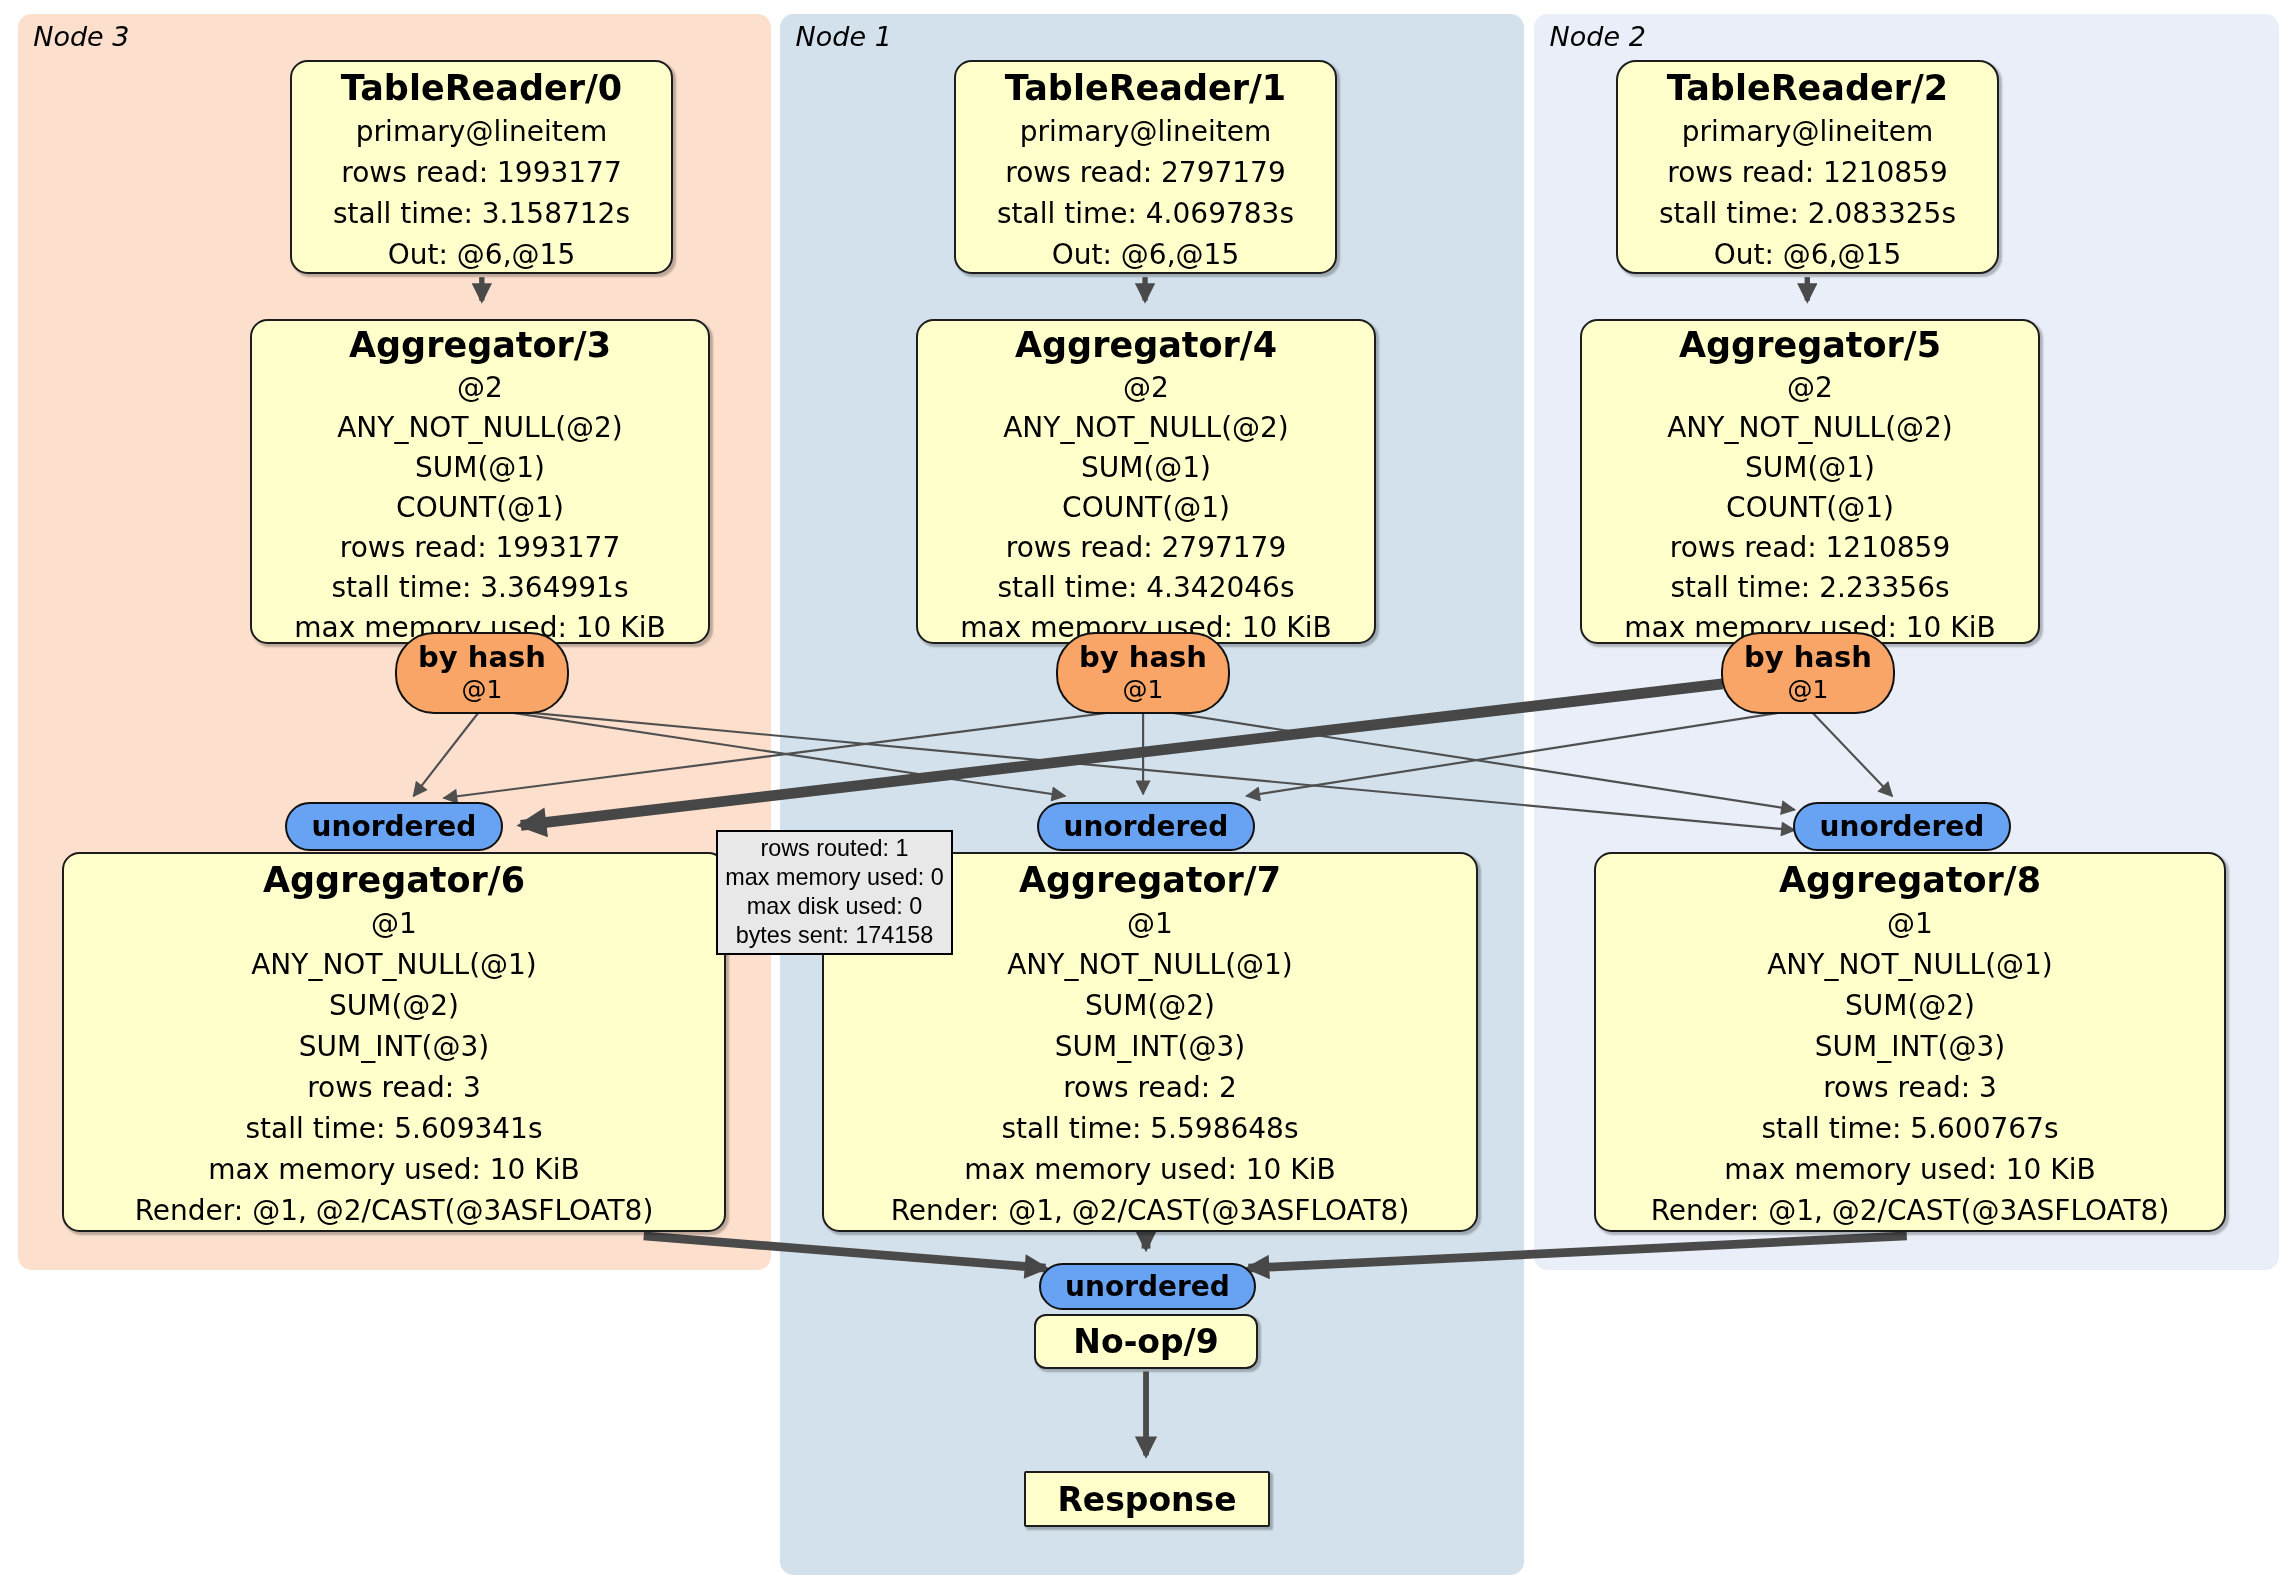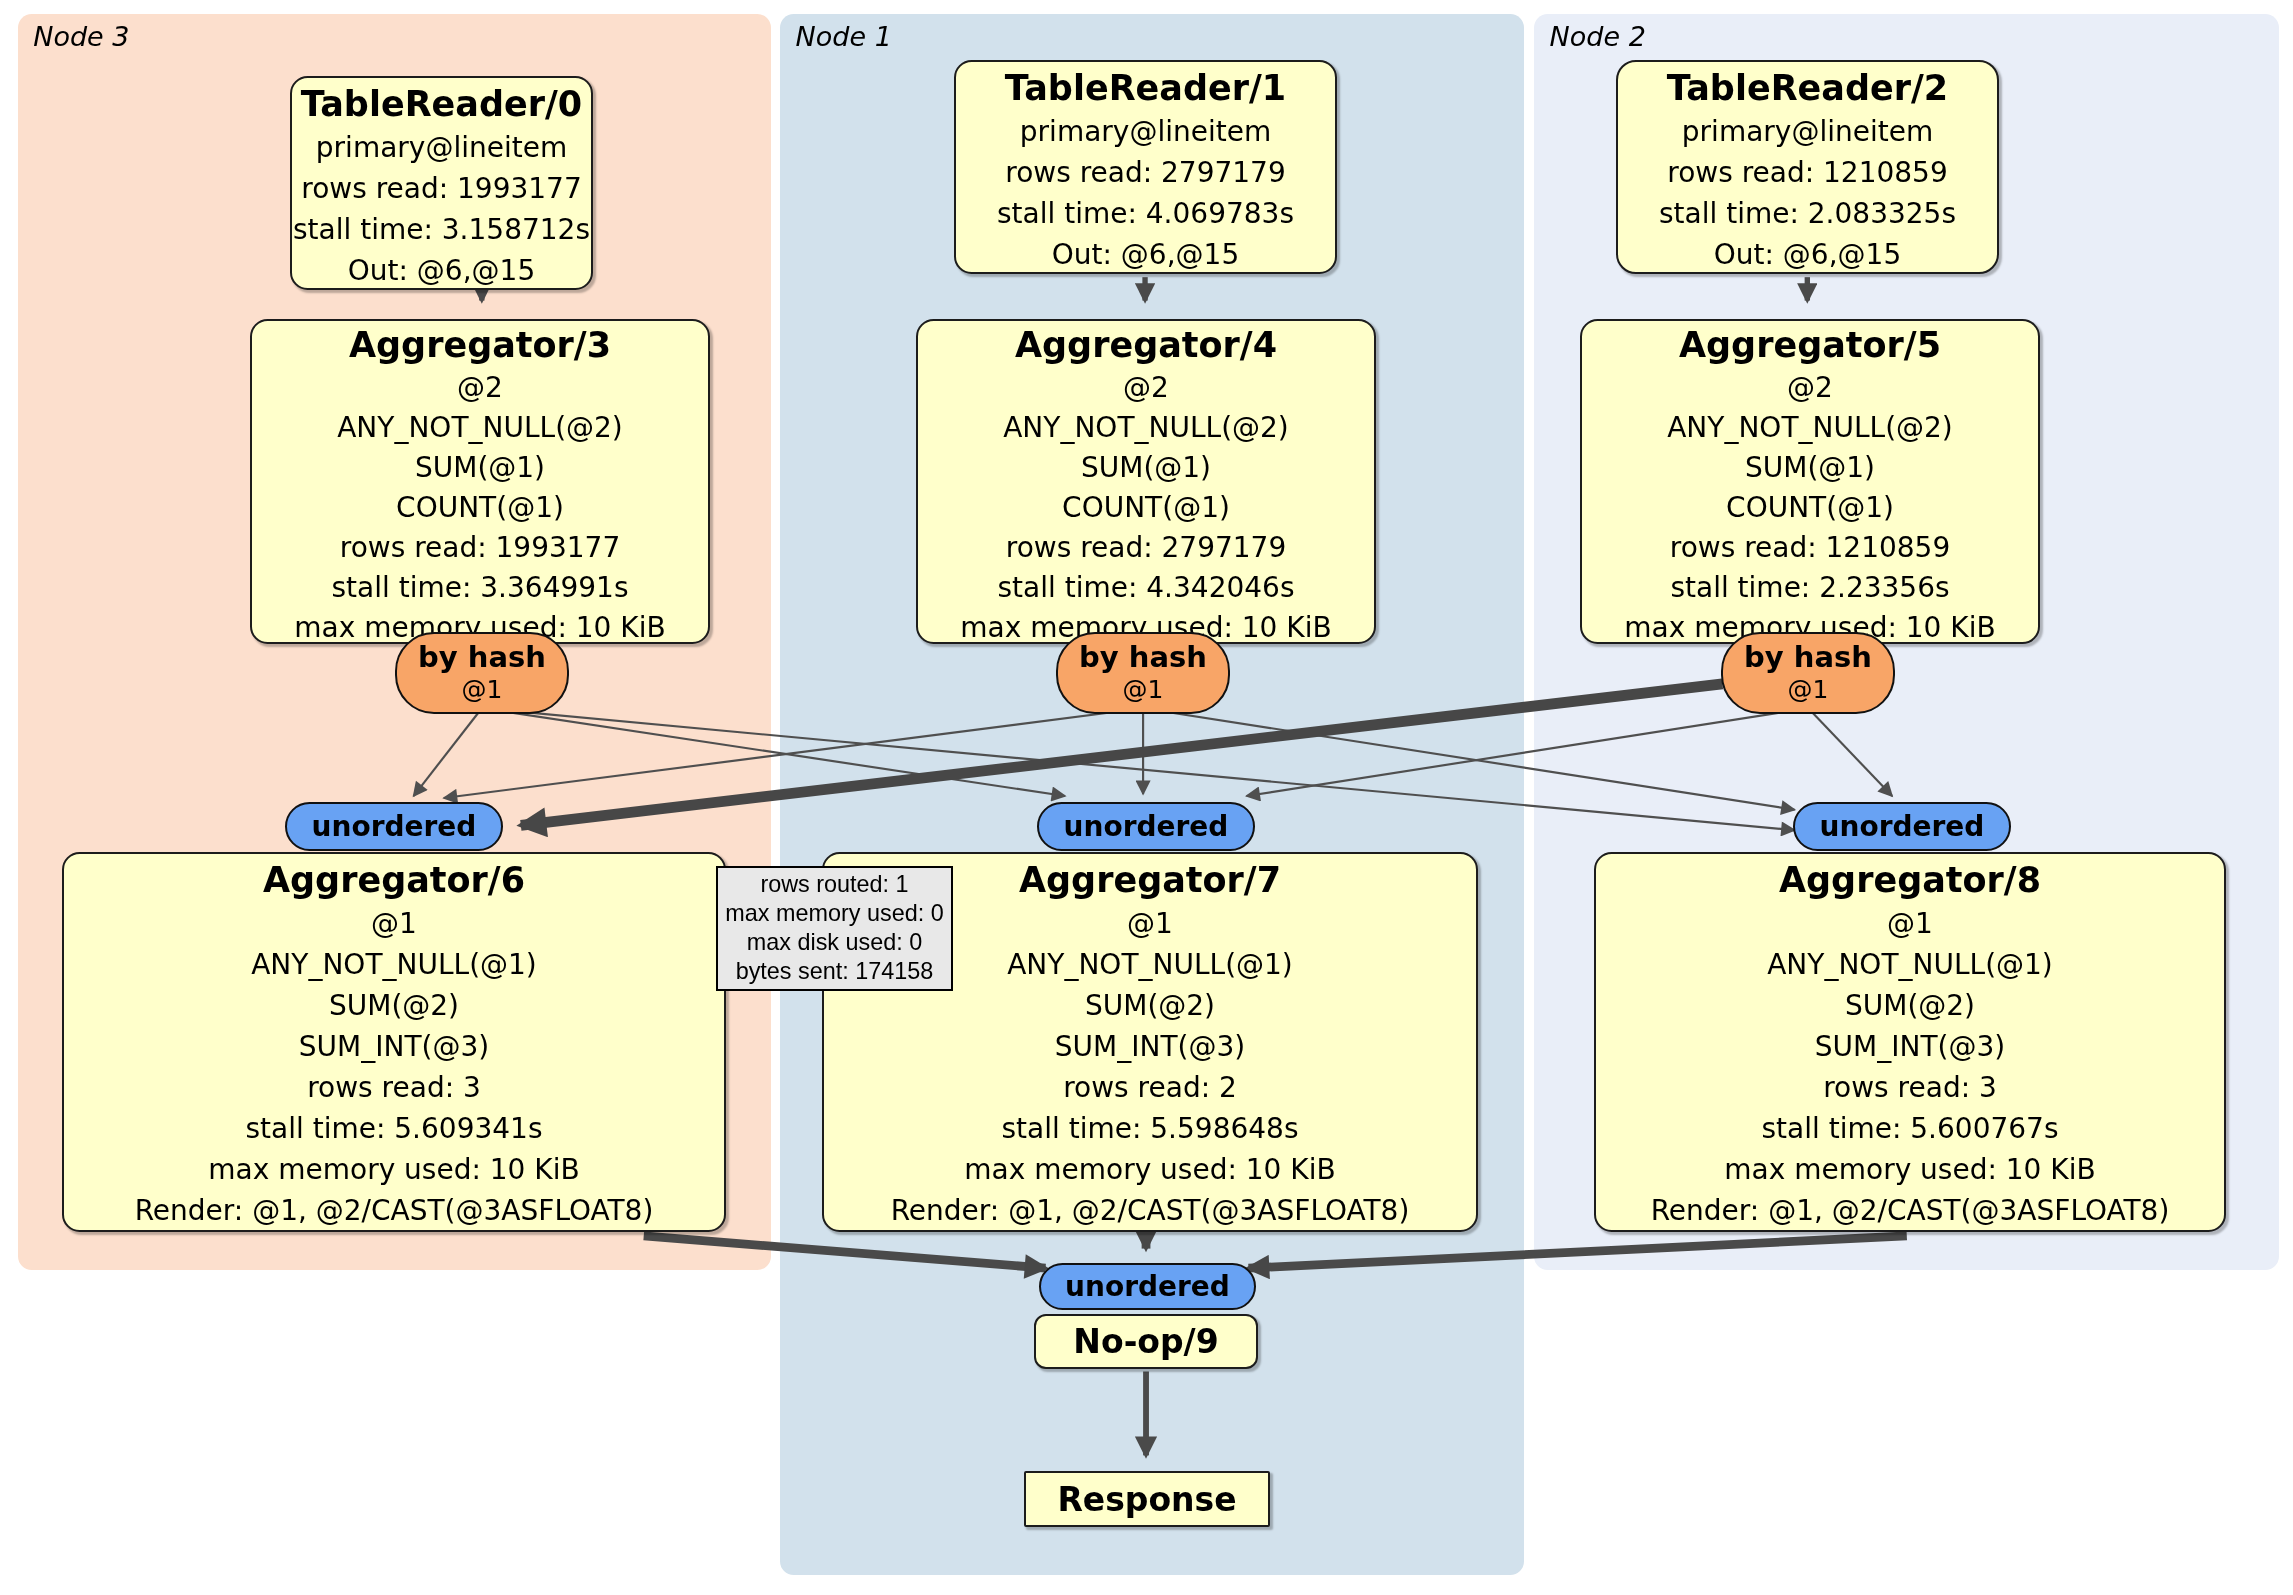--- a/index.html
+++ b/index.html
@@ -11,21 +11,21 @@
   #region-node2{left:1534px;top:13.7px;width:745px;height:1256px;background:#e9eef8;}
   .region-label{position:absolute;top:7.8px;left:15.6px;font-size:27px;color:#000;font-style:italic;}
   .edges{position:absolute;left:0;top:0;z-index:1;}
   .nb{position:absolute;background:#ffffcb;border:2.9px solid #1c1c1c;border-radius:17.6px;
       text-align:center;z-index:2;box-sizing:border-box;
       box-shadow:2.9px 2.9px 2px rgba(0,0,0,0.25);color:#000;}
   .nb-title{font-weight:bold;font-size:35px;line-height:45px;}
   .ln{font-size:28px;line-height:40px;white-space:nowrap;}
   .tr .ln{line-height:41px;}
   .ab .ln{line-height:41px;}
-  #tr0{left:290px;top:76px;width:303px;height:214px;padding-top:3.9px;}
+  #tr0{left:290px;top:60px;width:383px;height:214px;padding-top:3.9px;}
   #tr1{left:954px;top:60px;width:383px;height:214px;padding-top:3.9px;}
   #tr2{left:1616px;top:60px;width:383px;height:214px;padding-top:3.9px;border-radius:20px;}
   #agg3{left:250px;top:319px;width:460px;height:325px;padding-top:2px;}
   #agg4{left:916px;top:319px;width:460px;height:325px;padding-top:2px;}
   #agg5{left:1580px;top:319px;width:460px;height:325px;padding-top:2px;}
   #agg6{left:62px;top:852px;width:664px;height:380px;padding-top:3.9px;}
   #agg7{left:822px;top:852px;width:656px;height:380px;padding-top:3.9px;}
   #agg8{left:1594px;top:852px;width:632px;height:380px;padding-top:3.9px;}
   .router{position:absolute;width:174px;height:82px;background:#f8a567;border:2.9px solid #111;
           border-radius:39px;text-align:center;z-index:3;box-sizing:border-box;color:#000;}
@@ -40,21 +40,21 @@
   #uo0{left:285px;top:802px;width:218px;height:49px;}
   #uo1{left:1037px;top:802px;width:218px;height:49px;}
   #uo2{left:1793px;top:802px;width:218px;height:49px;}
   #uo3{left:1039px;top:1263px;width:217px;height:47px;}
   #noop{left:1034px;top:1314px;width:224px;height:55px;border-radius:12px;padding-top:2px;}
   #resp{left:1024px;top:1471px;width:246px;height:56px;border-radius:2px;padding-top:2.9px;}
   #noop .nb-title,#resp .nb-title{font-size:33px;line-height:47px;}
   .tooltip{position:absolute;left:716px;top:830px;width:237px;height:125px;background:#e8e8e8;
            border:2px solid #000;z-index:4;box-sizing:border-box;text-align:center;
            font-family:"Liberation Sans",sans-serif;font-size:23.4px;line-height:29px;
-           padding-top:2px;color:#000;margin-top:36px;}
+           padding-top:2px;color:#000;}
 </style>
 </head>
 <body>
 
 <div class="canvas">
 
   <div class="region" id="region-node3">
     <div class="region-label">Node 3</div>
   </div>
   <div class="region" id="region-node1">

